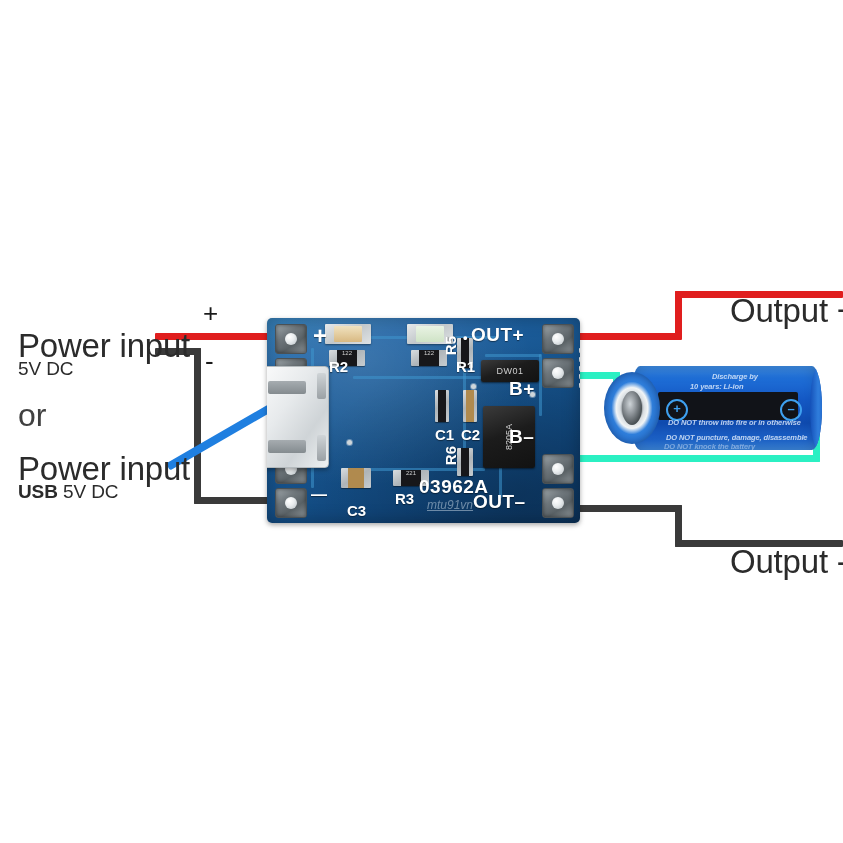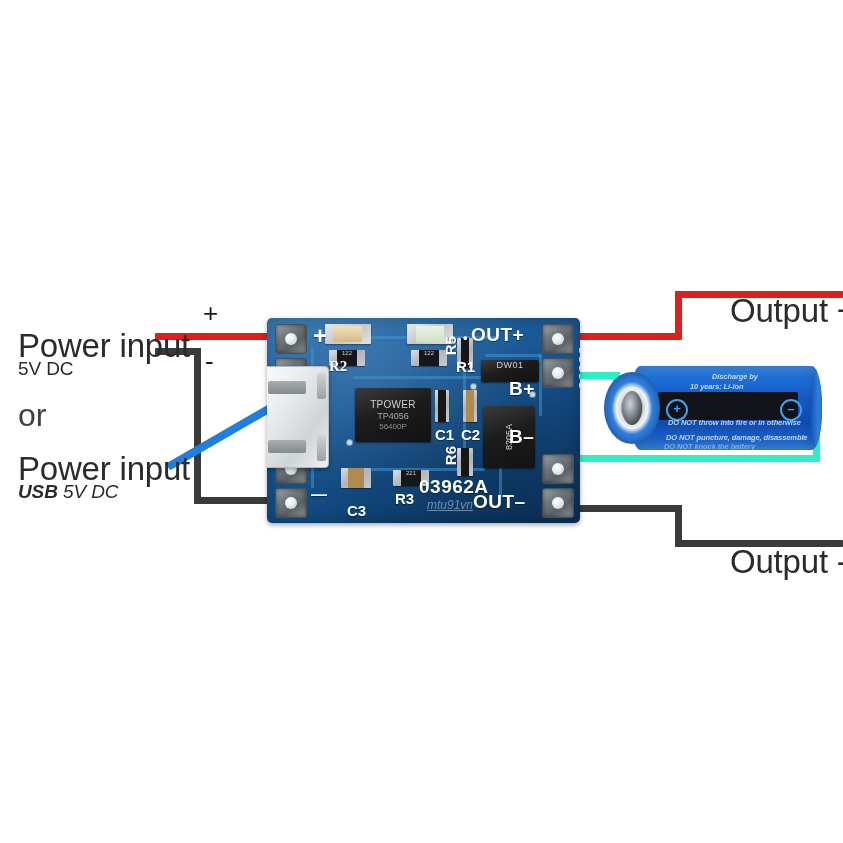--- a/index.html
+++ b/index.html
@@ -349,21 +349,21 @@
     <span class="silk silk-mark" style="left:46px; top:4px;">+</span>
     <span class="silk silk-mark" style="left:44px; top:48px; font-size:16px;">—</span>
     <span class="silk silk-mark" style="left:44px; top:168px; font-size:16px;">—</span>
 
     <span class="silk silk-lg" style="left:204px; top:6px;">OUT+</span>
     <span class="silk" style="left:196px; top:12px; font-size:13px;">•</span>
     <span class="silk silk-lg" style="left:242px; top:60px;">B+</span>
     <span class="silk silk-lg" style="left:242px; top:108px;">B–</span>
     <span class="silk silk-lg" style="left:206px; top:173px;">OUT–</span>
 
-    <span class="silk silk-md" style="left:62px; top:40px;font-family:Liberation Serif, serif;">R2</span>
+    <span class="silk silk-md" style="left:62px; top:40px;">R2</span>
     <span class="silk silk-md" style="left:145px; top:40px;margin-left:44px;">R1</span>
     <span class="silk silk-md silk-vert" style="left:175px; top:18px;">R5</span>
     <span class="silk silk-md silk-vert" style="left:175px; top:128px;">R6</span>
     <span class="silk silk-md" style="left:168px; top:108px;">C1</span>
     <span class="silk silk-md" style="left:194px; top:108px;">C2</span>
     <span class="silk silk-md" style="left:80px; top:184px;">C3</span>
     <span class="silk silk-md" style="left:128px; top:172px;">R3</span>
     <span class="silk silk-lg" style="left:152px; top:158px;">03962A</span>
     <span class="watermark" style="left:160px; top:180px;text-decoration:underline;">mtu91vn</span>
 
@@ -392,28 +392,22 @@
     <div class="smd smd-tan" style="left:196px; top:72px; width:14px; height:32px;">
       <div class="smd-body"></div>
     </div>
     <div class="smd" style="left:190px; top:20px; width:16px; height:30px;">
       <div class="smd-body"></div>
     </div>
     <div class="smd" style="left:190px; top:130px; width:16px; height:28px;">
       <div class="smd-body"></div>
     </div>
 
-    <div class="chip" style="left:88px; top:70px; width:76px; height:54px; display:flex; flex-direction:column; justify-content:center; align-items:center;">
-
-      <span style="font-size:10px; letter-spacing:0.3px; color:#cfcfcf;">TPOWER</span>
-      <span style="font-size:9px; color:#a8a8a8; margin-top:1px;">TP4056</span>
-      <span style="font-size:8px; color:#8f8f8f; margin-top:1px;">56400P</span>
-    </div>
-
-    <div class="chip" style="left:214px; top:42px; width:58px; height:22px; display:flex; justify-content:center; ">
+
+    <div class="chip" style="left:214px; top:42px; width:58px; height:22px; display:flex; justify-content:center; align-items:center;">
 
       <span style="font-size:9px; color:#cfcfcf; letter-spacing:0.5px;">DW01</span>
     </div>
 
     <div class="chip" style="left:216px; top:88px; width:52px; height:62px; display:flex; justify-content:center; align-items:center;">
 
       <span style="font-size:9px; color:#cfcfcf; transform: rotate(-90deg); white-space:nowrap;">8205A</span>
     </div>
 
     <div id="usb">
@@ -451,18 +445,18 @@
 
   <span class="lbl sign" style="left:203px; top:300px;">+</span>
   <span class="lbl sign" style="left:205px; top:348px;">-</span>
 
   <span class="lbl lbl-big" style="left:18px; top:329px;">Power input</span>
   <span class="lbl lbl-small" style="left:18px; top:359px;">5V DC</span>
 
   <span class="lbl lbl-or" style="left:18px; top:399px;">or</span>
 
   <span class="lbl lbl-big" style="left:18px; top:452px;">Power input</span>
-  <span class="lbl lbl-small" style="left:18px; top:482px;font-style:italic;"><b>USB</b><span> 5V DC</span></span>
+  <span class="lbl lbl-small" style="left:18px; top:482px;"><b>USB</b><span> 5V DC</span></span>
 
   <span class="lbl lbl-big" style="left:730px; top:294px;">Output +</span>
   <span class="lbl lbl-big" style="left:730px; top:545px;">Output -</span>
 
 </div>
 
 </body></html>

